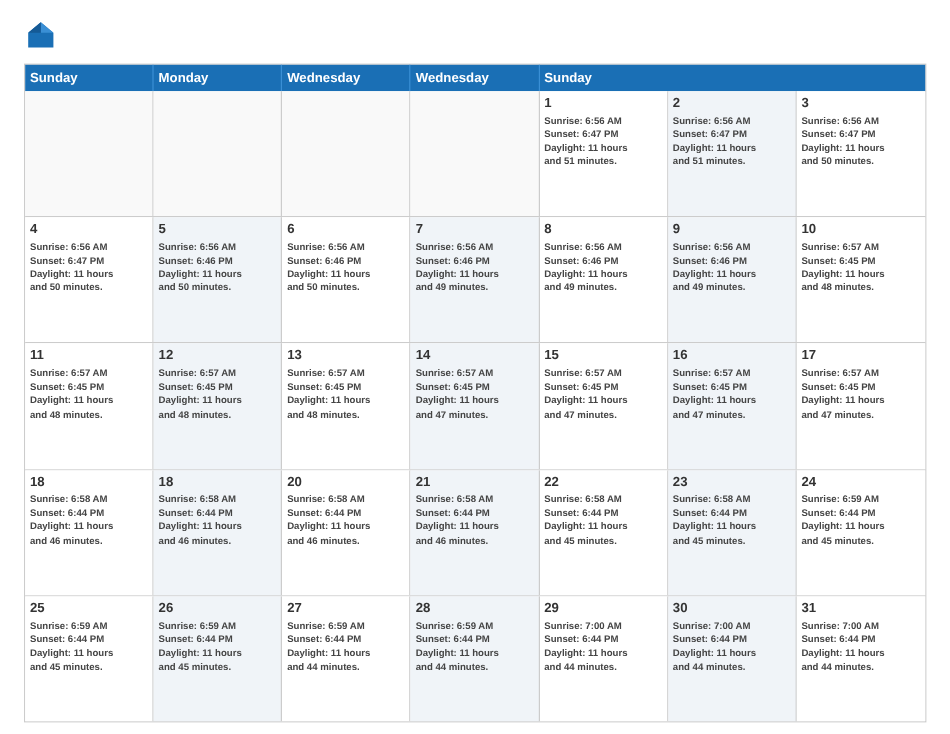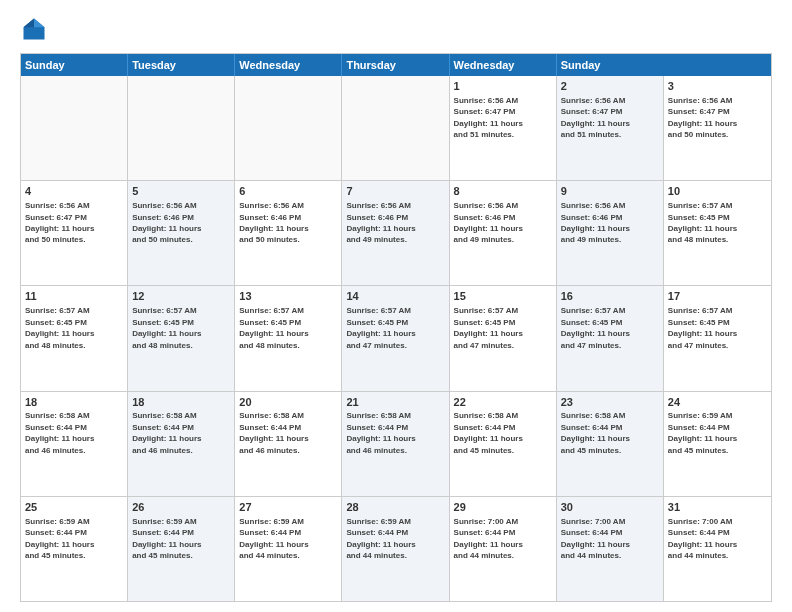--- a/index.html
+++ b/index.html
@@ -135,23 +135,22 @@
     </div>
     <div class="title-block">
       <div class="month-title"></div>
       <div class="subtitle"></div>
     </div>
   </div>
 
   <div class="calendar">
     <div class="cal-header">
     <div class="cal-header-cell">Sunday</div>
-        <div class="cal-header-cell">Tuesday</div>
+        <div class="cal-header-cell">Monday</div>
         <div class="cal-header-cell">Wednesday</div>
-        <div class="cal-header-cell">Thursday</div>
         <div class="cal-header-cell">Wednesday</div>
         <div class="cal-header-cell">Sunday</div>
       </div>
     <div class="cal-body">
     <div class="cal-row">
           <div class="cal-cell empty"></div>
           <div class="cal-cell empty"></div>
           <div class="cal-cell empty"></div>
           <div class="cal-cell empty"></div>
           <div class="cal-cell"><span class="day-num">1</span><span class="cell-text" style="white-space: pre-line;">Sunrise: 6:56 AM

